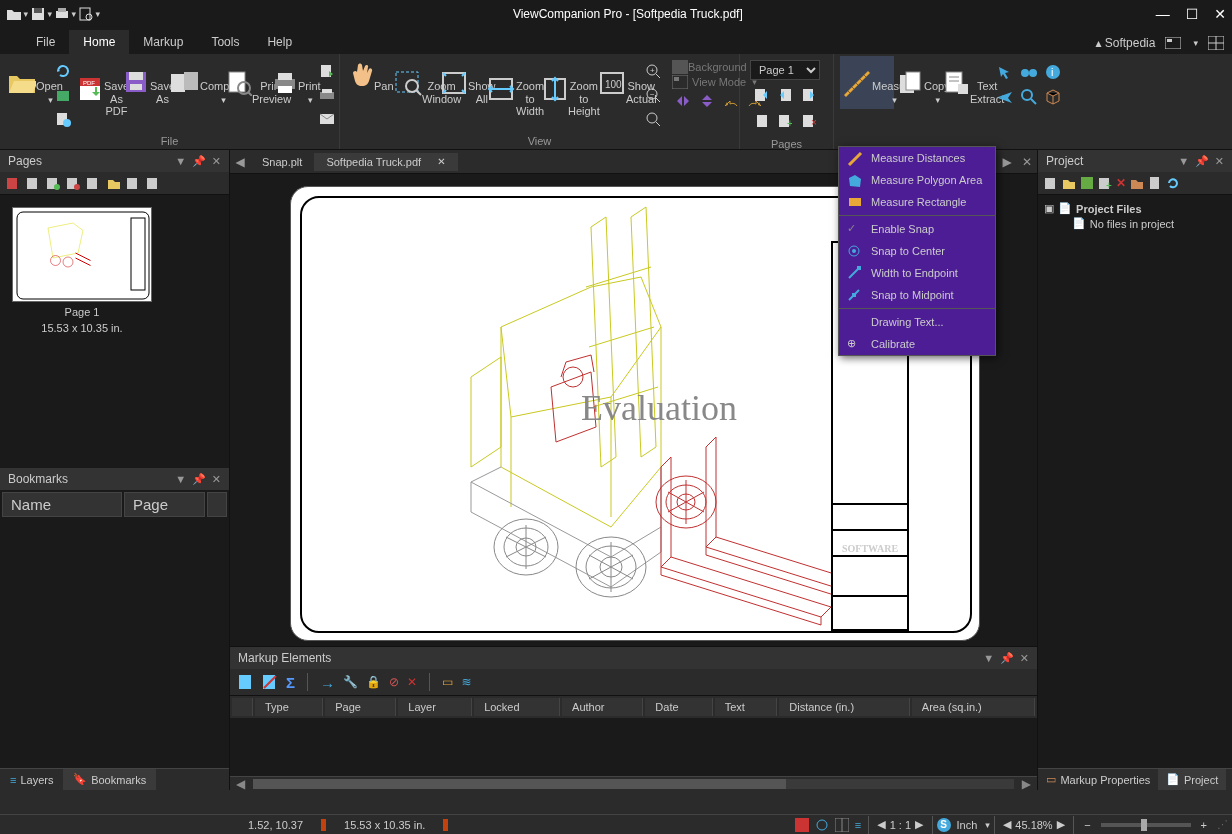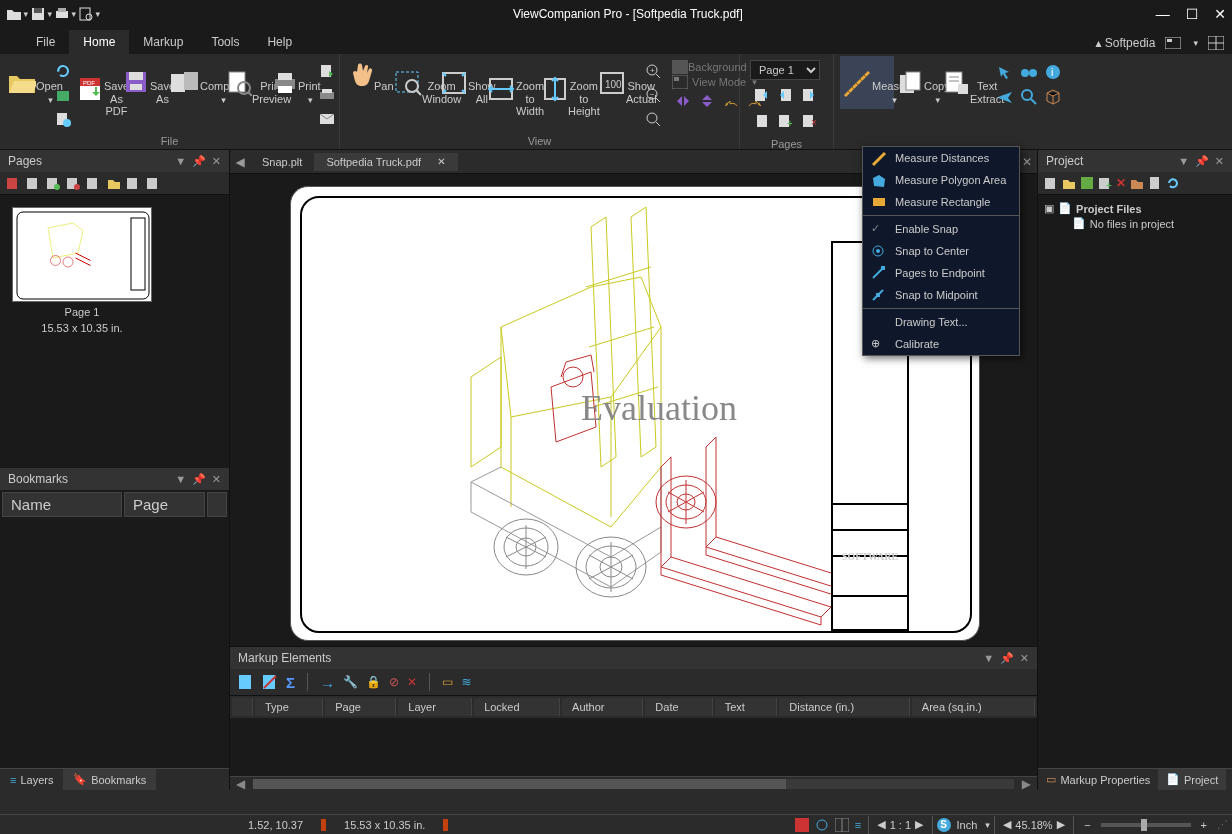--- a/index.html
+++ b/index.html
@@ -55,21 +55,21 @@
 .titleblock { position: absolute; right: 70px; top: 54px; width: 78px; height: 390px; border: 2px solid #000; background: #fff; }
 .tbrow { border-top: 2px solid #000; height: 26px; font-size: 8px; text-align: center; }
 .markup { border-top: 1px solid #111; background: #2b2b2b; }
 .markup .toolrow { padding: 4px 8px; display: flex; gap: 8px; align-items: center; border-bottom: 1px solid #111; }
 .markup table { width: 100%; }
 .markup th { background: #333; color: #ccc; font-weight: normal; text-align: left; padding: 3px 10px; font-size: 11px; border-right: 1px solid #444; }
 .rightpanel { width: 195px; background: #2b2b2b; border-left: 1px solid #111; display: flex; flex-direction: column; }
 .projtools { padding: 4px 6px; display: flex; gap: 4px; border-bottom: 1px solid #111; }
 .tree { flex: 1; background: #1a1a1a; padding: 6px; font-size: 11px; }
 .tree .node { display: flex; align-items: center; gap: 4px; padding: 1px 0; }
-.dropdown { position: absolute; left: 862px; top: 146px; width: 158px; background: #0f172a; border: 1px solid #555; box-shadow: 2px 2px 8px rgba(0,0,0,.6); z-index: 100; }
+.dropdown { position: absolute; left: 838px; top: 146px; width: 158px; background: #4c1d95; border: 1px solid #555; box-shadow: 2px 2px 8px rgba(0,0,0,.6); z-index: 100; }
 .dropdown .item { padding: 5px 10px 5px 32px; color: #ccc; cursor: pointer; font-size: 11px; position: relative; }
 .dropdown .item .dic { position: absolute; left: 8px; top: 4px; width: 16px; height: 16px; }
 .dropdown .sep { height: 1px; background: #555; margin: 2px 0; }
 .status { position: absolute; bottom: 0; left: 0; right: 0; height: 20px; background: #2b2b2b; border-top: 1px solid #444; display: flex; align-items: center; font-size: 11px; color: #ccc; }
 .status .cell { padding: 0 18px; border-right: 5px solid #c2410c; }
 .status .sp { flex: 1; }
 .rbtm { display: flex; border-top: 1px solid #444; }
 .rbtm .rt { padding: 4px 8px; font-size: 11px; display: flex; align-items: center; gap: 4px; cursor: pointer; }
 .rbtm .rt.active { background: #3a3a3a; }
 svg { display: block; }
@@ -659,21 +659,21 @@
               <path d="M295 200 L305 190 L305 290 L295 300z"></path>
               <path d="M250 320 L410 370 L420 360 L260 310z M250 320 L250 328 L410 378 L410 370"></path>
               <path d="M295 300 L455 350 L465 340 L305 290z M295 300 L295 308 L455 358 L455 350"></path>
             </g>
           </g>
         </svg>
         <div class="watermark">Evaluation</div>
         <div class="titleblock">
           <div style="height:260px"></div>
           <div class="tbrow"></div>
-          <div class="tbrow" style="font-weight:bold;font-family:serif;font-size:10px;padding-top:20px">SOFTWARE</div>
+          <div class="tbrow" style="font-weight:bold;font-family:serif;font-size:10px;padding-top:12px">SOFTWARE</div>
           <div class="tbrow" style="height:40px"></div>
           <div class="tbrow"></div>
         </div>
       </div>
     </div>
 
     <div class="markup">
       <div class="panelhead">
           <span class="t">Markup Elements</span>
           <span class="pbtns">
@@ -826,21 +826,21 @@
         <svg width="14" height="14">
           <circle cx="7" cy="7" r="5" fill="none" stroke="#4ad"></circle>
           <circle cx="7" cy="7" r="2" fill="#4ad"></circle>
         </svg>
       </span><span>Snap to Center</span></div>
   <div class="item"><span class="dic">
         <svg width="14" height="14">
           <line x1="2" y1="12" x2="12" y2="2" stroke="#4ad" stroke-width="2"></line>
           <rect x="10" y="0" width="4" height="4" fill="#4ad"></rect>
         </svg>
-      </span><span>Pages to Endpoint</span></div>
+      </span><span>Width to Endpoint</span></div>
   <div class="item"><span class="dic">
         <svg width="14" height="14">
           <line x1="2" y1="12" x2="12" y2="2" stroke="#4ad" stroke-width="2"></line>
           <rect x="5" y="5" width="4" height="4" fill="#4ad"></rect>
         </svg>
       </span><span>Snap to Midpoint</span></div>
   <div class="sep"></div>
   <div class="item"><span>Drawing Text...</span></div>
   <div class="item"><span class="dic" style="color:#ccc">⊕</span><span>Calibrate</span></div>
 </div>

